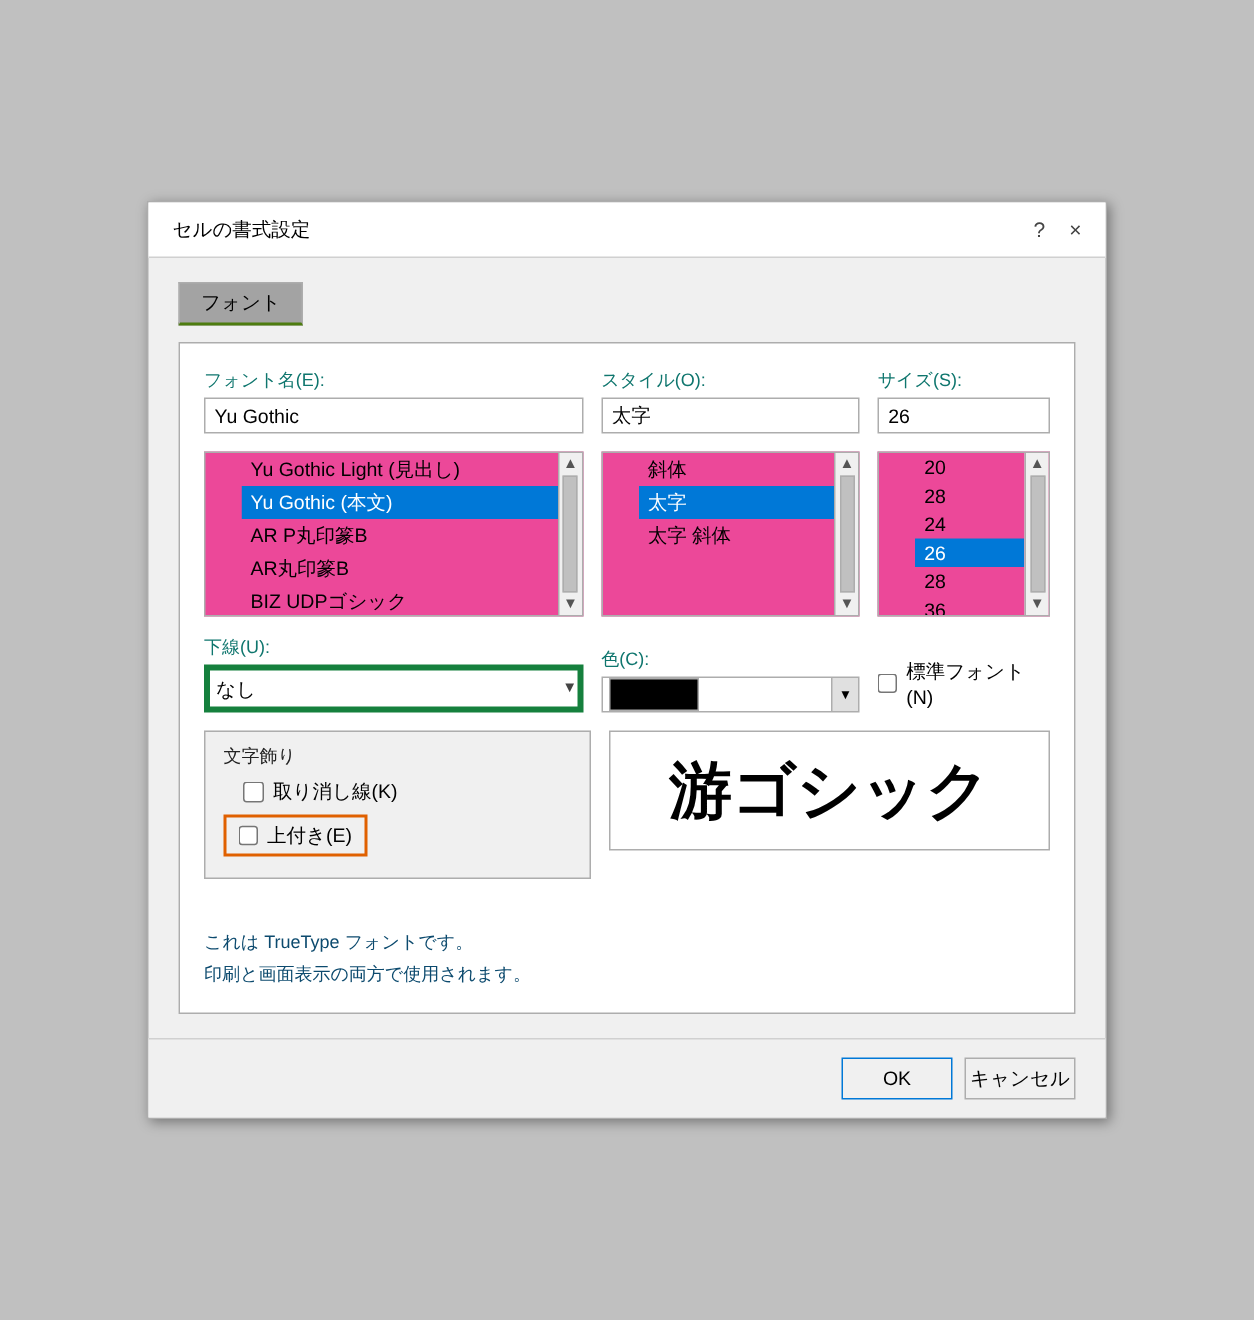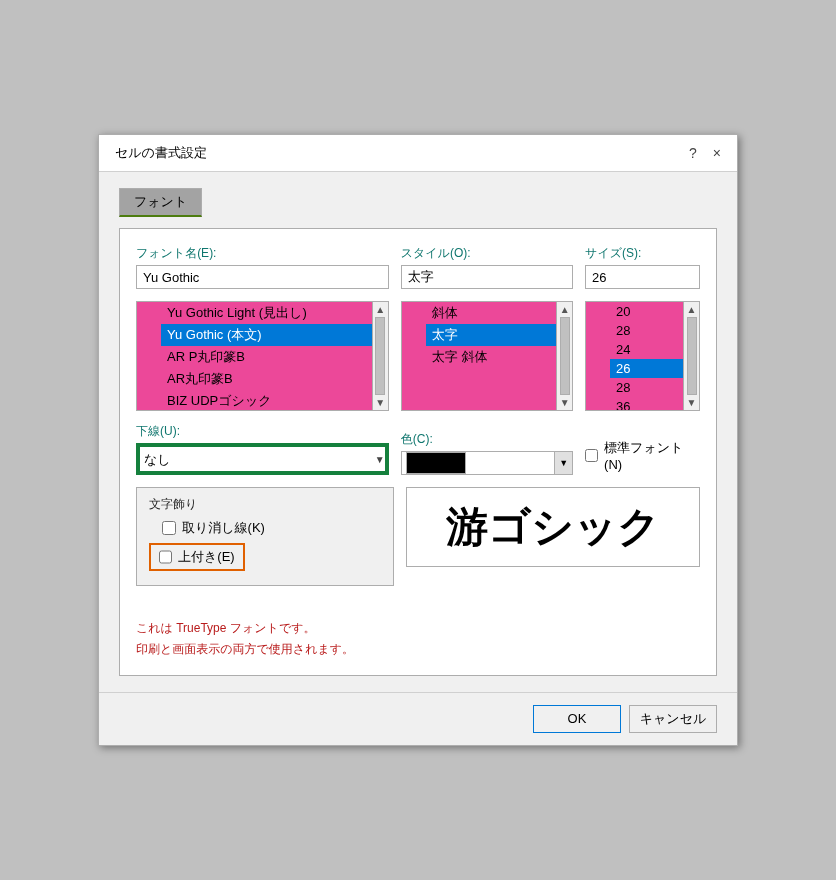--- a/index.html
+++ b/index.html
@@ -209,33 +209,33 @@
       display: flex;
       align-items: center;
       justify-content: center;
       font-size: 42px;
       font-weight: bold;
       color: #000;
     }
     .info-text {
       margin-top: 22px;
       font-size: 12px;
-      color: #b91c1c;
+      color: #0c4a6e;
       line-height: 1.7;
     }
     .dialog-footer {
       display: flex;
       justify-content: flex-end;
       gap: 8px;
       padding: 12px 20px;
       border-top: 1px solid #d0d0d0;
       background: #f0f0f0;
     }
     .footer-btn {
-      width: 88px;
+      width: 74px;
       height: 28px;
       font-size: 13px;
       border: 1px solid #adadad;
       background: #f0f0f0;
       cursor: pointer;
       display: flex;
       align-items: center;
       justify-content: center;
     }
     .footer-btn.ok {

